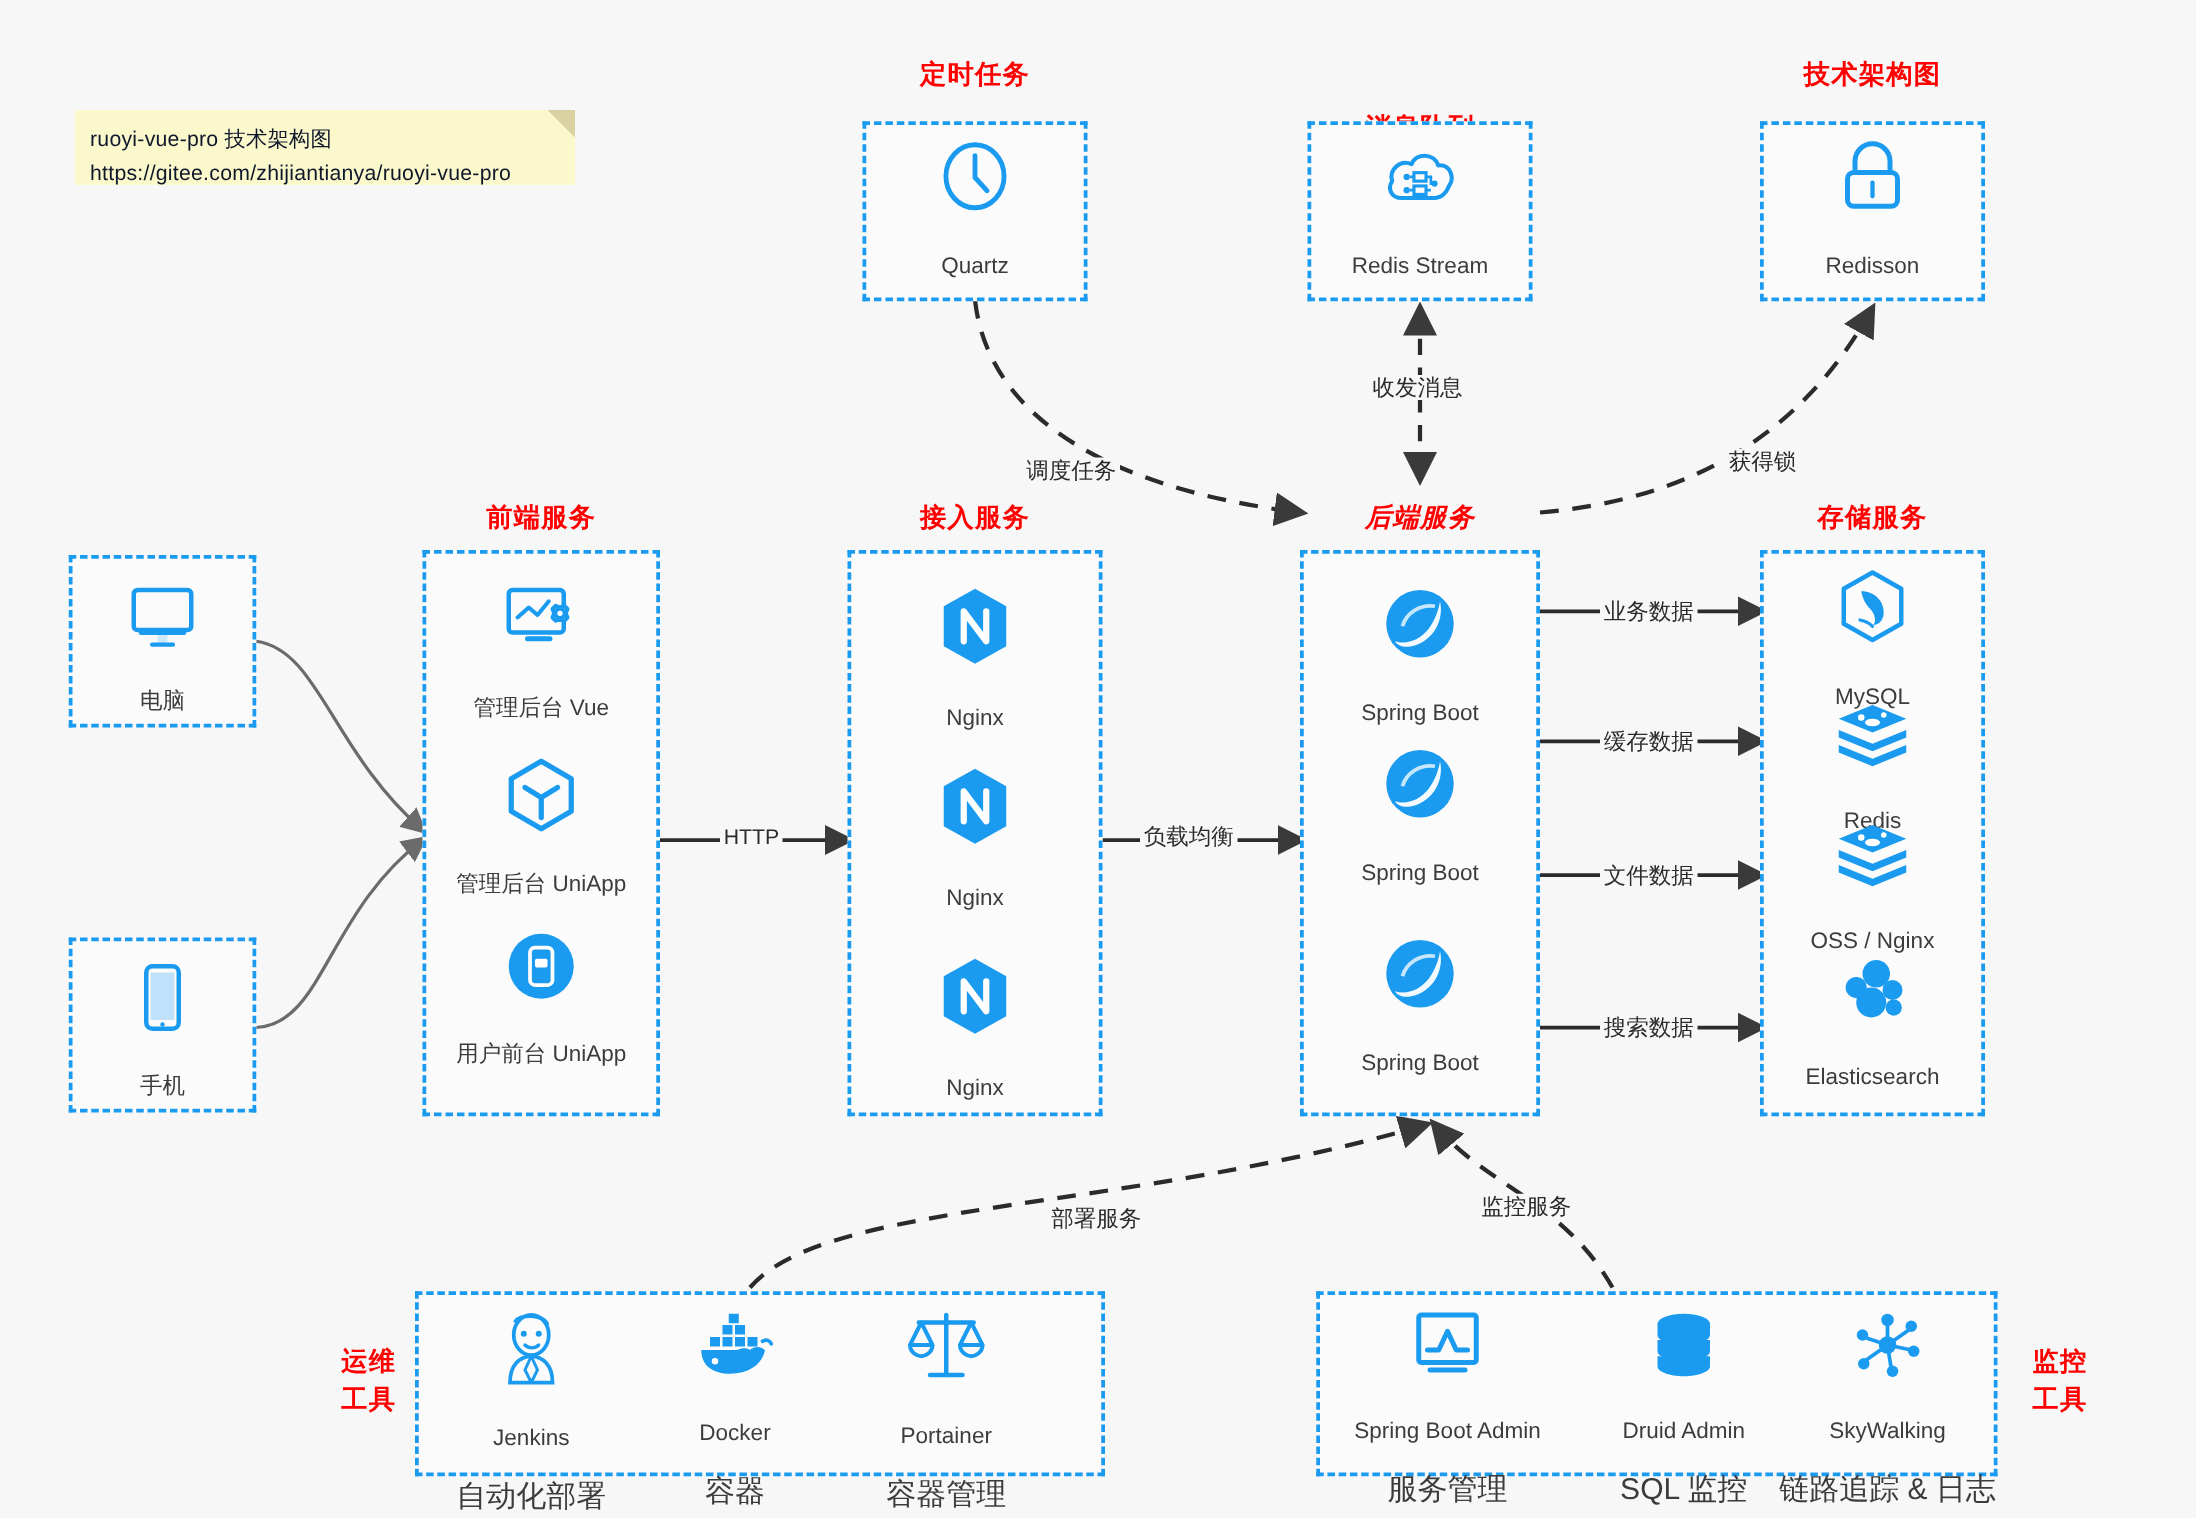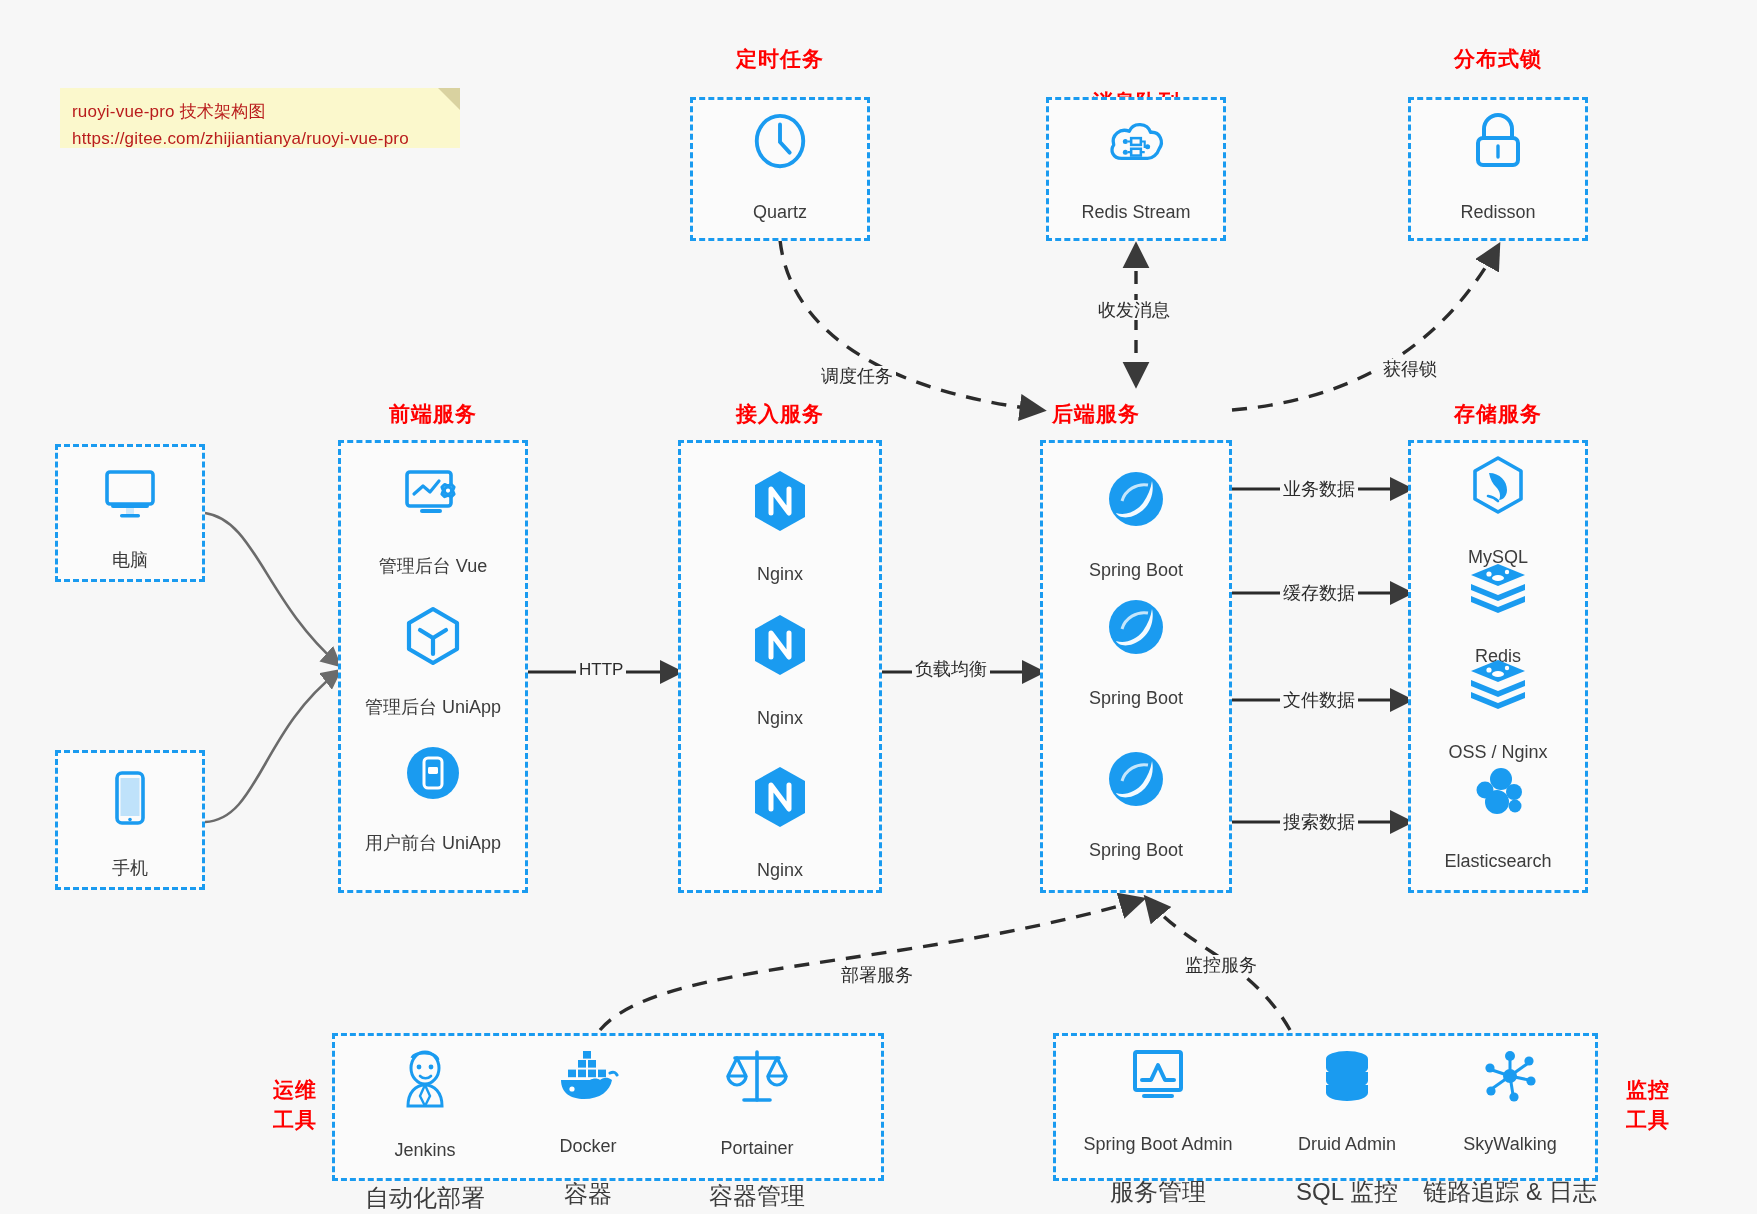--- a/index.html
+++ b/index.html
@@ -13,21 +13,21 @@
   }
   #canvas{position:absolute;inset:0;}
   .svg-layer{position:absolute;left:0;top:0;width:1757px;height:1214px;pointer-events:none;}
 
   
   .note{
     position:absolute;left:60px;top:88px;width:400px;height:60px;
     background:#fbf8cc;
     padding:10px 12px 0 12px;
     box-sizing:border-box;
-    font-size:17px;line-height:27px;color:#b91c1c;
+    font-size:17px;line-height:27px;color:#0f172a;
     letter-spacing:.2px;
   }
   .note .dogear{
     position:absolute;right:0;top:0;width:0;height:0;
     border-left:22px solid transparent;border-top:22px solid #d9d2a0;
   }
 
   
   .gbox{
     position:absolute;
@@ -134,21 +134,21 @@
       <rect x="27" y="27" width="10" height="7" fill="none" stroke="#1a9bf0" stroke-width="2.6"></rect>
       <rect x="27" y="38" width="10" height="7" fill="none" stroke="#1a9bf0" stroke-width="2.6"></rect>
       <circle cx="21" cy="30.5" r="2.6" fill="#1a9bf0"></circle>
       <circle cx="21" cy="41.5" r="2.6" fill="#1a9bf0"></circle>
       <circle cx="44" cy="36" r="2.6" fill="#1a9bf0"></circle>
       <path d="M23.6 30.5 H27 M23.6 41.5 H27 M37 30.5 H41 L41 36 H44 M37 41.5 H41" stroke="#1a9bf0" stroke-width="2.2" fill="none"></path>
     </svg>
     <div class="lab">Redis Stream</div>
   </div>
 
-  <div class="gtitle" style="left:1408px;top:45px;width:180px;">分布式锁</div>
+  <div class="gtitle" style="left:1408px;top:45px;width:180px;">技术架构图</div>
   <div class="gbox" style="left:1408px;top:97px;width:180px;height:144px;"></div>
   <div class="cell" style="left:1408px;top:110px;width:180px;">
     <svg class="ico" width="58" height="62" viewBox="0 0 58 62">
       <path d="M15 28 L15 19 A14 14 0 0 1 43 19 L43 28" fill="none" stroke="#1a9bf0" stroke-width="4"></path>
       <rect x="9" y="28" width="40" height="27" rx="5" fill="none" stroke="#1a9bf0" stroke-width="4"></rect>
       <line x1="29" y1="36" x2="29" y2="47" stroke="#1a9bf0" stroke-width="3.4" stroke-linecap="round"></line>
     </svg>
     <div class="lab">Redisson</div>
   </div>
 
@@ -224,21 +224,21 @@
   </div>
 
   <div class="cell" style="left:678px;top:764px;width:204px;">
     <svg class="ico" width="62" height="66" viewBox="0 0 62 66">
       <path d="M31 3 L56 17 L56 49 L31 63 L6 49 L6 17 Z" fill="#1a9bf0"></path>
       <path d="M22 45 L22 21 L40 45 L40 21" fill="none" stroke="#ffffff" stroke-width="5" stroke-linecap="round" stroke-linejoin="round"></path>
     </svg>
     <div class="lab">Nginx</div>
   </div>
 
-  <div class="gtitle" style="left:1000px;top:400px;width:192px;">后端服务</div>
+  <div class="gtitle" style="left:1040px;top:400px;width:192px;font-style:italic;">后端服务</div>
   <div class="gbox" style="left:1040px;top:440px;width:192px;height:453px;"></div>
 
   <div class="cell" style="left:1040px;top:468px;width:192px;">
     <svg class="ico" width="62" height="62" viewBox="0 0 62 62">
       <circle cx="31" cy="31" r="27" fill="#1a9bf0"></circle>
       <path d="M47 13 C50 26 44 42 28 48 C20 51 13 49 11 45 C20 48 31 44 38 35 C43 28 46 20 47 13 Z" fill="#ffffff" opacity="0.95"></path>
       <path d="M43 17 C32 15 20 22 17 33" fill="none" stroke="#ffffff" stroke-width="3" opacity="0.75"></path>
     </svg>
     <div class="lab">Spring Boot</div>
   </div>

